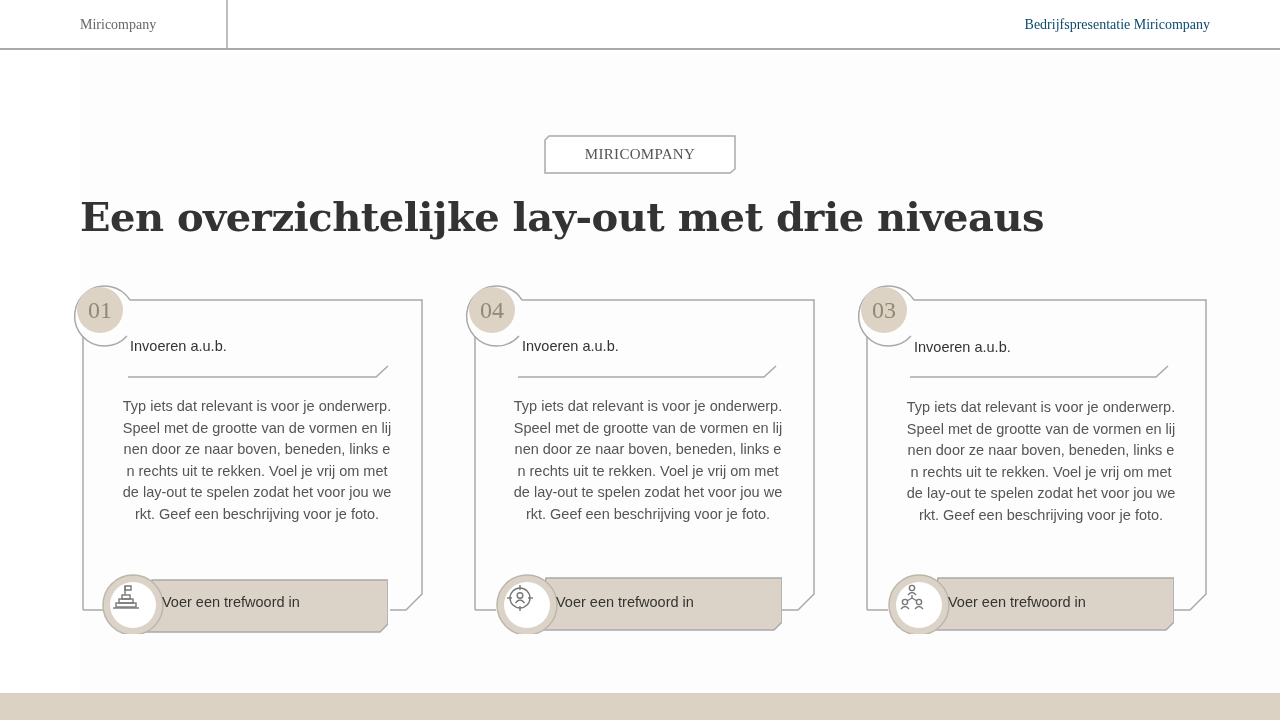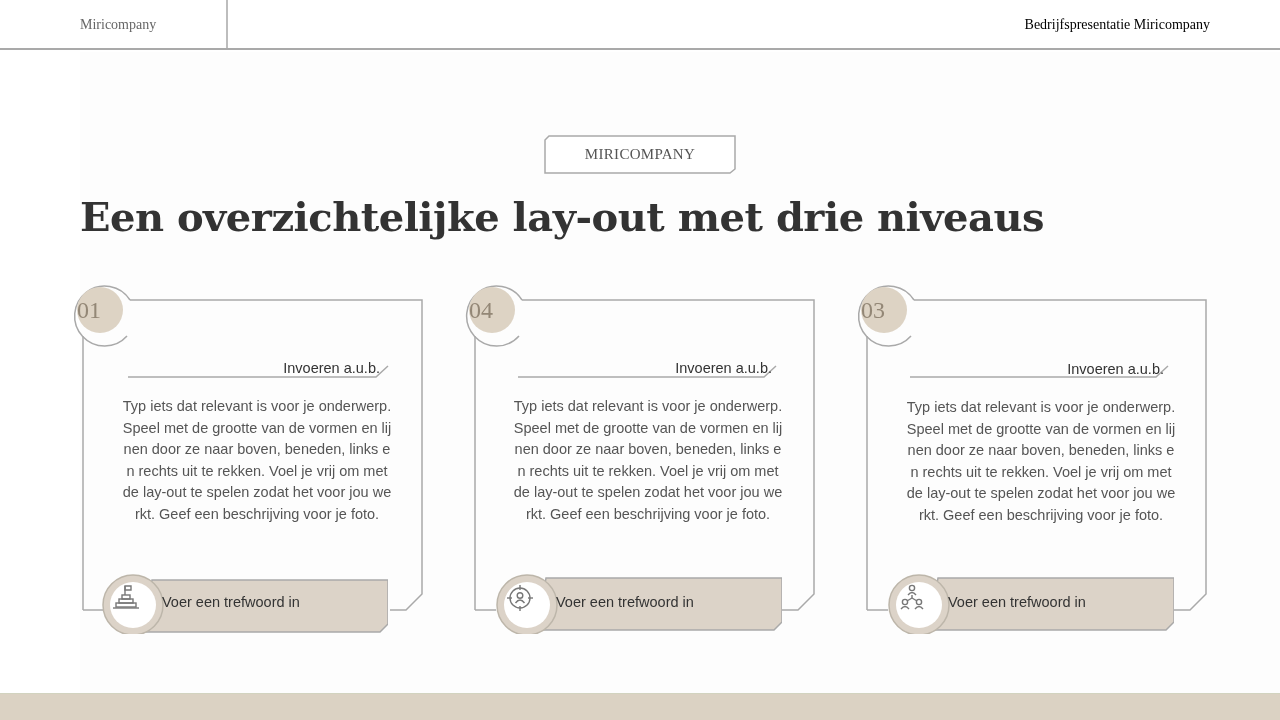--- a/index.html
+++ b/index.html
@@ -2,34 +2,34 @@
 <html><head>
 <meta charset="utf-8">
 <style>
   * { box-sizing: border-box; margin: 0; padding: 0; }
   html, body { width: 1280px; height: 720px; overflow: hidden; background: #ffffff; }
   body { position: relative; font-family: "Liberation Sans", sans-serif; color: #333; }
 
   .header { position: absolute; left: 0; top: 0; width: 1280px; height: 50px; border-bottom: 2px solid #a9a9a9; }
   .header-left { position: absolute; left: 0; top: 0; width: 228px; height: 48px; border-right: 2px solid #bdbdbd; }
   .brand { position: absolute; left: 80px; top: 17px; font-family: "Liberation Serif", serif; font-size: 14px; color: #666; }
-  .header-right { position: absolute; right: 70px; top: 17px; font-family: "Liberation Serif", serif; font-size: 14px; color: #000000; margin-left: 24px; }
+  .header-right { position: absolute; right: 70px; top: 17px; font-family: "Liberation Serif", serif; font-size: 14px; color: #0c4a6e; margin-left: 24px; }
 
   .content-bg { position: absolute; left: 80px; top: 52px; width: 1200px; height: 641px; background: #fdfdfd; }
 
   .tag { position: absolute; left: 544px; top: 135px; width: 192px; height: 39px; }
   .tag svg { position: absolute; left: 0; top: 0; }
   .tag span { position: absolute; left: 0; top: 0; width: 192px; height: 39px; line-height: 39px; text-align: center; font-family: "Liberation Serif", serif; font-size: 15px; color: #555; letter-spacing: 0.3px; }
 
   .title { position: absolute; left: 0; top: 193px; width: 1124px; text-align: center; font-family: "DejaVu Serif", serif; font-size: 40px; color: #333; letter-spacing: -0.5px; }
 
   .card { position: absolute; top: 278px; width: 360px; height: 360px; }
   .card svg.frame { position: absolute; left: 0; top: 0; }
-  .num { position: absolute; left: 7px; top: 9px; width: 46px; height: 46px; border-radius: 50%; background: #ddd3c4; line-height: 46px; font-family: "Liberation Serif", serif; font-size: 24px; color: #938776; }
-  .card-heading { position: absolute; left: 60px; top: 60px; width: 250px; text-align: right; font-size: 14.5px; color: #333; margin-top: 22px; }
+  .num { position: absolute; left: 7px; top: 9px; width: 46px; height: 46px; border-radius: 50%; background: #ddd3c4; text-align: center; line-height: 46px; font-family: "Liberation Serif", serif; font-size: 24px; color: #938776; }
+  .card-heading { position: absolute; left: 60px; top: 60px; width: 250px; text-align: left; font-size: 14.5px; color: #333; }
   .card-body { position: absolute; left: 51px; top: 118px; width: 272px; font-size: 14.5px; line-height: 21.6px; color: #555; word-break: break-all; text-align: center; }
   .keyword { position: absolute; left: 32px; top: 296px; width: 286px; height: 60px; }
   .keyword svg { position: absolute; left: 0; top: 0; }
   .keyword-label { position: absolute; left: 60px; top: 20px; width: 190px; font-size: 14.5px; color: #333; }
   .icon-circle { position: absolute; left: 8px; top: 8px; width: 46px; height: 46px; border-radius: 50%; background: #fff; display: flex; align-items: center; justify-content: center; }
 
   .footer-bar { position: absolute; left: 0; top: 693px; width: 1280px; height: 27px; background: #dbd2c3; border-top: 1px solid #d2d3bf; }
 </style>
 </head>
 <body>

